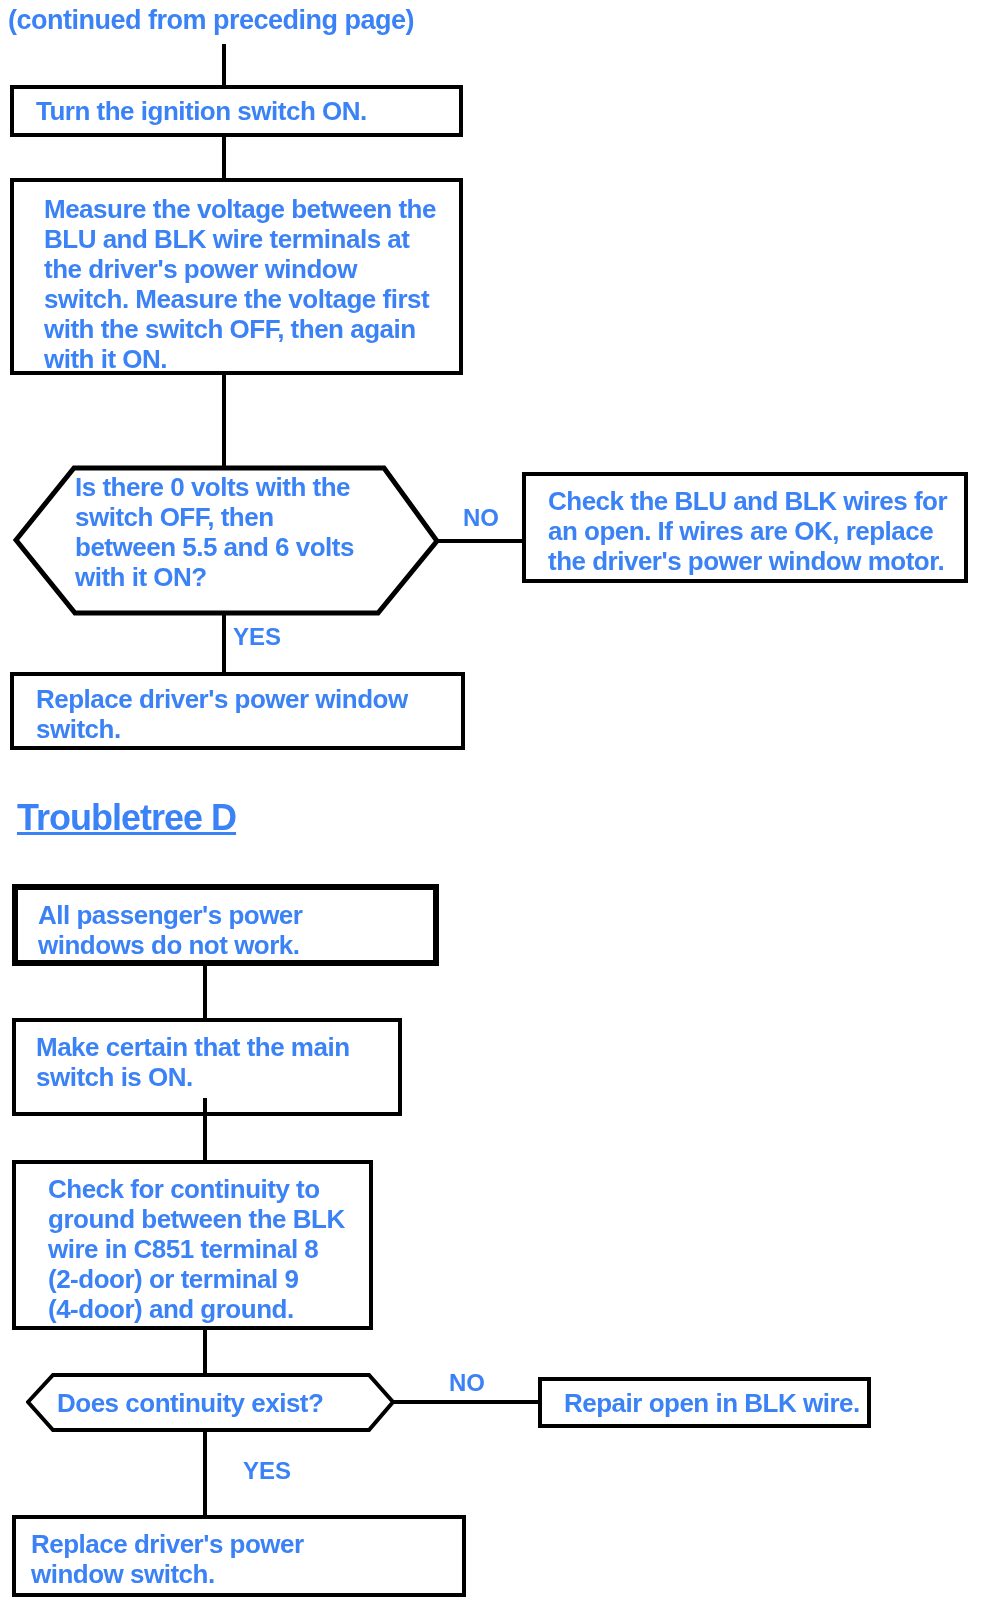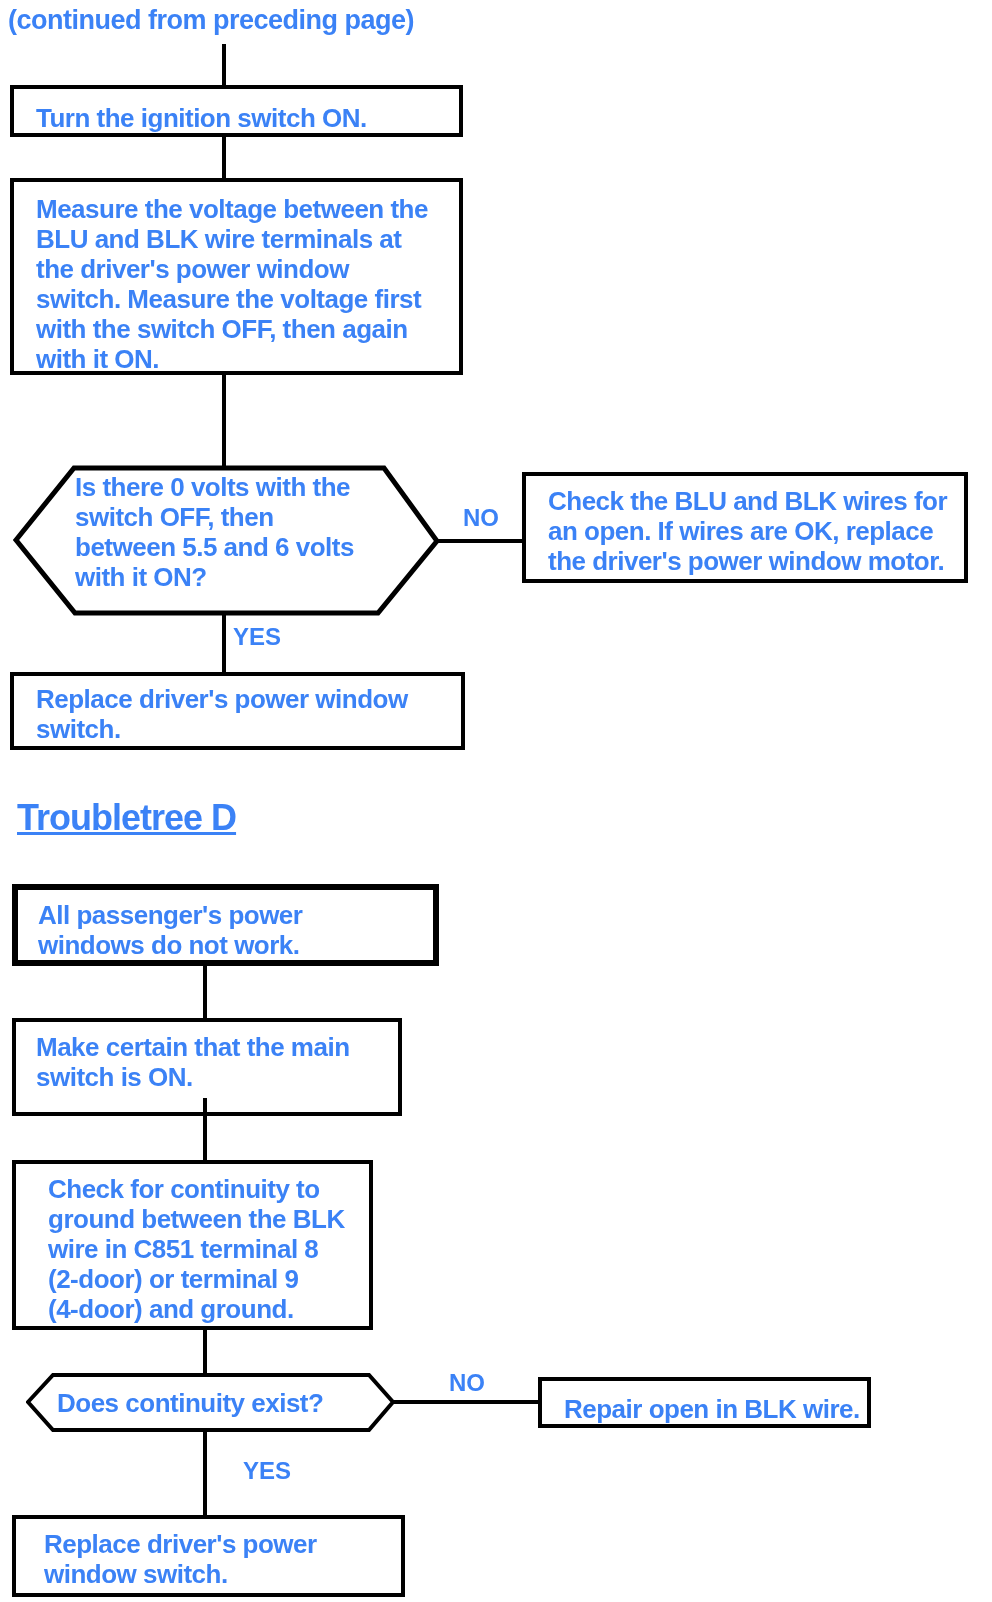--- a/index.html
+++ b/index.html
@@ -28,21 +28,21 @@
     background: #ffffff;
     border: 4px solid #000000;
     box-sizing: border-box;
   }
   .box.thick { border-width: 6px; }
   .box-text {
     font: bold 26px/30px "Liberation Sans", sans-serif;
     letter-spacing: -0.5px;
     white-space: pre-line;
   }
-  .vcenter { display: flex; align-items: flex-end; }
+  .vcenter { display: flex; align-items: center; }
   .vline, .hline { position: absolute; background: #000000; }
   .vline { width: 4px; }
   .hline { height: 4px; }
   .hex { position: absolute; }
   .hex svg { position: absolute; left: 0; top: 0; display: block; }
   .hex-text {
     position: absolute;
     font: bold 26px/30px "Liberation Sans", sans-serif;
     letter-spacing: -0.5px;
     white-space: pre-line;
@@ -60,21 +60,21 @@
   <div class="note" style="left:8px; top:4px;">(continued from preceding page)</div>
 
   <div class="vline" style="left:222px; top:44px; height:44px;"></div>
 
   <div class="box vcenter" style="left:10px; top:85px; width:453px; height:52px; padding-left:22px;">
     <div class="box-text">Turn the ignition switch  ON.</div>
   </div>
 
   <div class="vline" style="left:222px; top:137px; height:45px;"></div>
 
-  <div class="box" style="left:10px; top:178px; width:453px; height:197px; padding:12px 6px 0 22px;">
+  <div class="box" style="left:10px; top:178px; width:453px; height:197px; padding:12px 6px 0 30px;">
     <div class="box-text">Measure the voltage between the
 BLU and BLK wire terminals at
 the driver's power window
 switch. Measure the voltage first
 with the switch OFF, then again
 with it ON.</div>
   </div>
 
   <div class="vline" style="left:222px; top:375px; height:92px;"></div>
 
@@ -141,18 +141,18 @@
   <div class="hline" style="left:393px; top:1400px; width:147px;"></div>
   <div class="branch-label" style="left:449px; top:1370px;">NO</div>
 
   <div class="box vcenter" style="left:538px; top:1377px; width:333px; height:51px; padding-left:22px;">
     <div class="box-text">Repair open in BLK wire.</div>
   </div>
 
   <div class="vline" style="left:203px; top:1432px; height:84px;"></div>
   <div class="branch-label" style="left:243px; top:1458px;">YES</div>
 
-  <div class="box" style="left:12px; top:1515px; width:393px; height:82px; padding:10px 0 0 28px;">
+  <div class="box" style="left:12px; top:1515px; width:454px; height:82px; padding:10px 0 0 15px;">
     <div class="box-text">Replace driver's power
 window switch.</div>
   </div>
 
 </div>
 
 </body></html>

